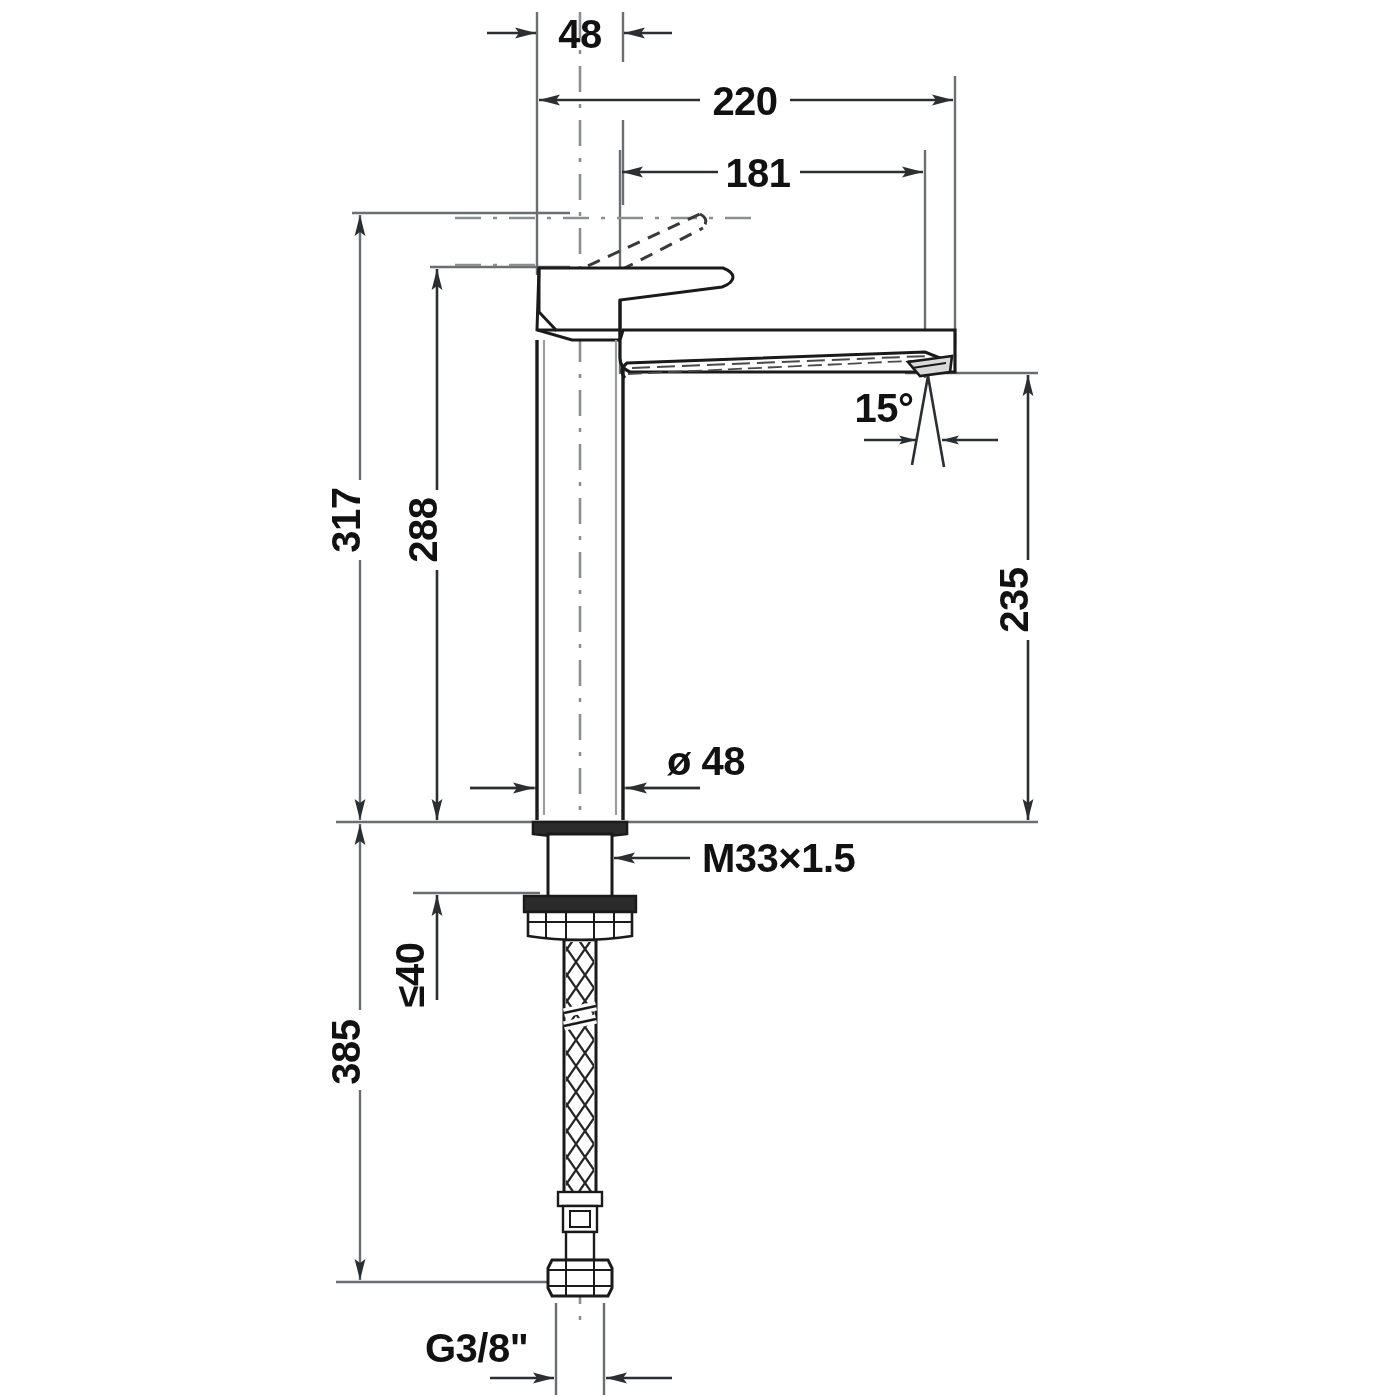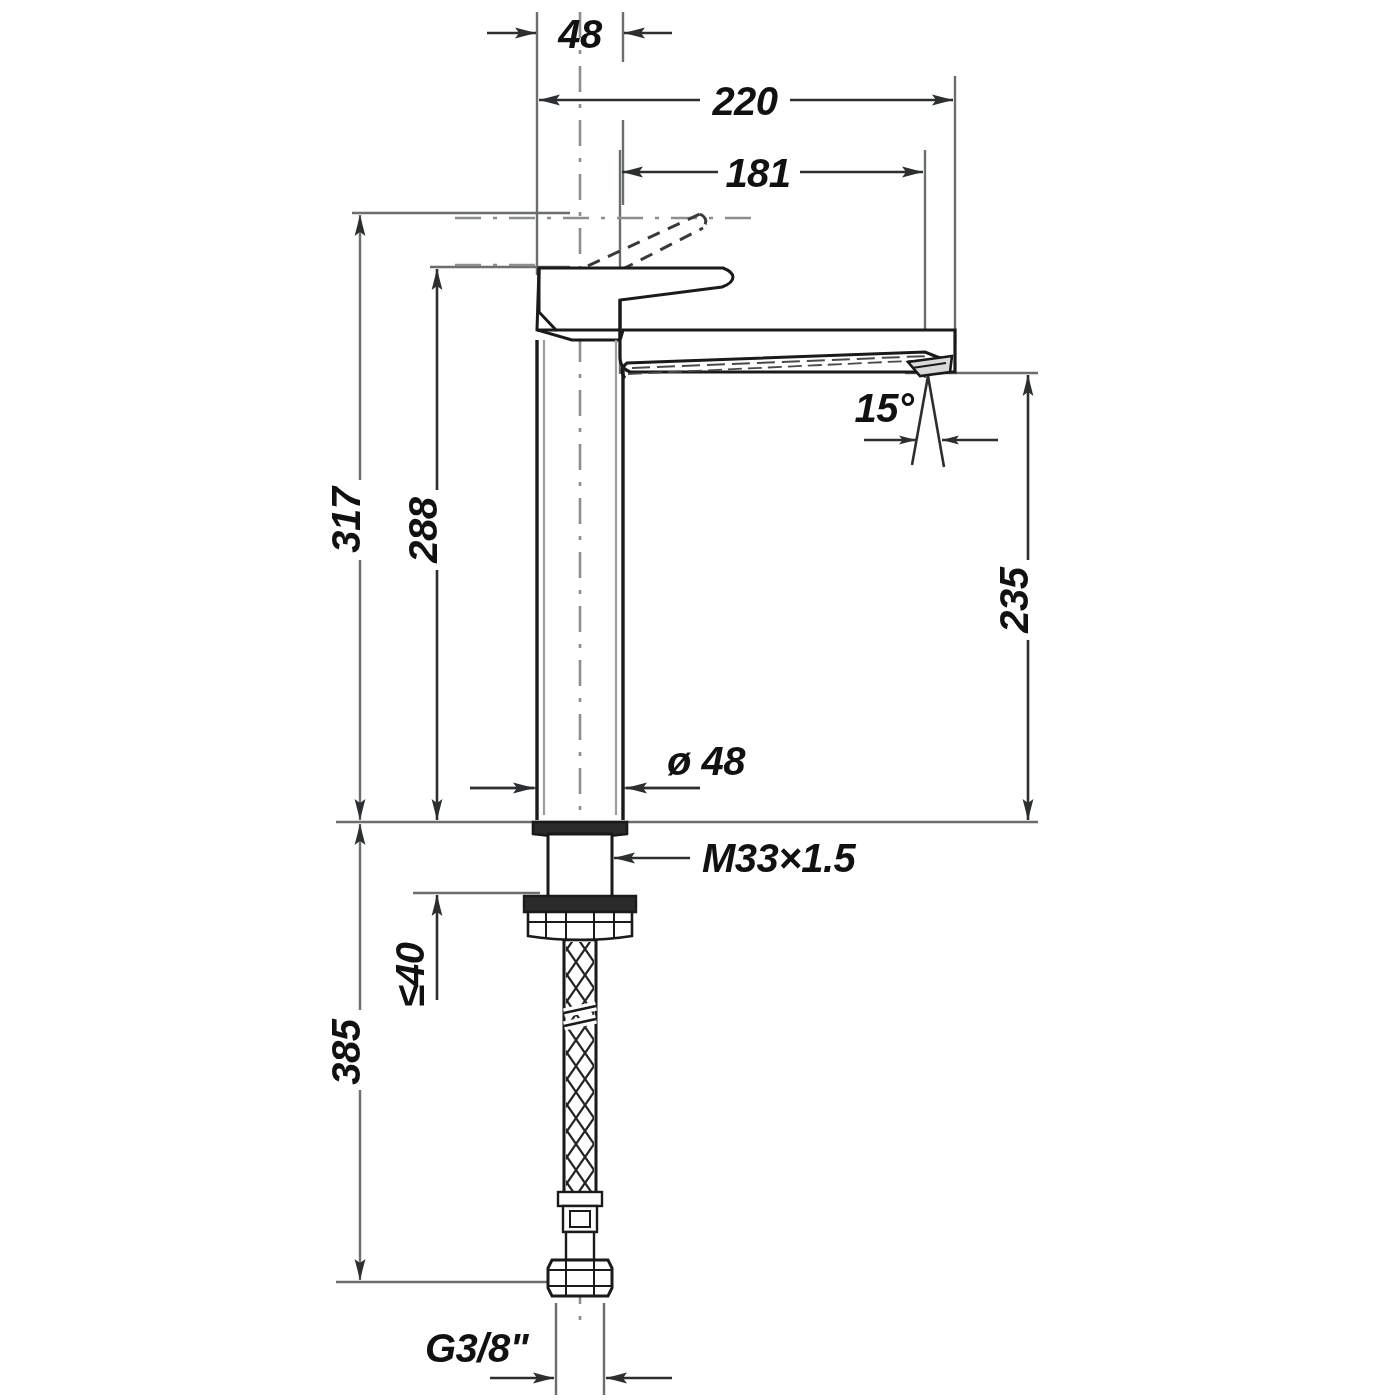--- a/index.html
+++ b/index.html
@@ -1,18 +1,18 @@
 <!DOCTYPE html>
 <html><head>
 <meta charset="utf-8">
 <style>
   html,body{margin:0;padding:0;background:#ffffff;}
   body{width:1400px;height:1400px;overflow:hidden;
        font-family:"Liberation Sans", sans-serif;}
-  #sheet{position:relative;width:1400px;height:1400px;background:#fff;font-style:italic;}
+  #sheet{position:relative;width:1400px;height:1400px;background:#fff;}
   svg{display:block;}
   .dimtxt{font-family:"Liberation Sans", sans-serif;font-weight:bold;
           font-size:40px;fill:#111111;letter-spacing:-0.5px;}
 </style>
 </head>
 <body>
 
 <div id="sheet">
 <svg width="1400" height="1400" viewBox="0 0 1400 1400" xmlns="http://www.w3.org/2000/svg">
 

